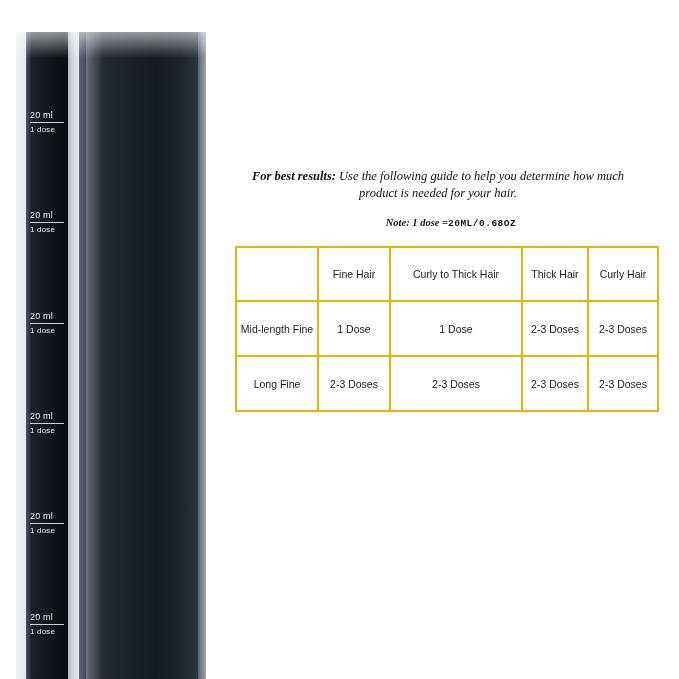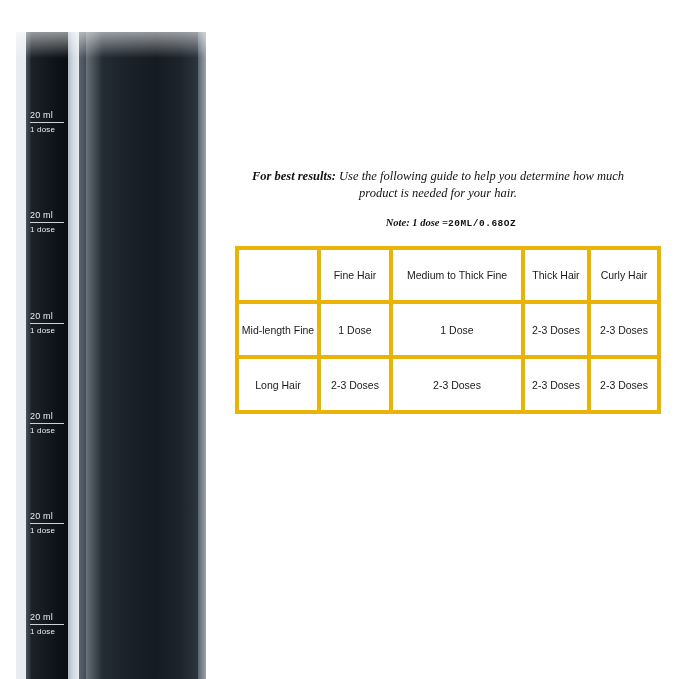--- a/index.html
+++ b/index.html
@@ -156,21 +156,21 @@
 
   table.guide {
     position: absolute;
     left: 45px;
     top: 246px;
     width: 422px;
     border-collapse: collapse;
     table-layout: fixed;
   }
   table.guide th, table.guide td {
-    border: 4px solid #eab308;
+    border: 2px solid #eab308;
     font-family: "Liberation Sans", sans-serif;
     font-size: 10.5px;
     color: #1a1a1a;
     text-align: center;
     vertical-align: middle;
     font-weight: normal;
     padding: 0 2px;
   }
   table.guide tr { height: 55px; }
   table.guide tr:first-child { height: 54px; }
@@ -237,33 +237,33 @@
         <col class="c0">
           <col class="c1">
           <col class="c2">
           <col class="c3">
           <col class="c4">
       </colgroup>
       <tbody>
         <tr>
           <th></th>
           <th>Fine Hair</th>
-          <th>Medium to Thick Fine</th>
+          <th>Curly to Thick Hair</th>
           <th>Thick Hair</th>
           <th>Curly Hair</th>
         </tr>
         <tr>
           <td class="rowhead">Mid-length Fine</td>
           <td>1 Dose</td>
           <td>1 Dose</td>
           <td>2-3 Doses</td>
           <td>2-3 Doses</td>
         </tr>
         <tr>
-          <td class="rowhead">Long Hair</td>
+          <td class="rowhead">Long Fine</td>
           <td>2-3 Doses</td>
           <td>2-3 Doses</td>
           <td>2-3 Doses</td>
           <td>2-3 Doses</td>
         </tr>
       </tbody>
     </table>
 
   </div>
 </div>

